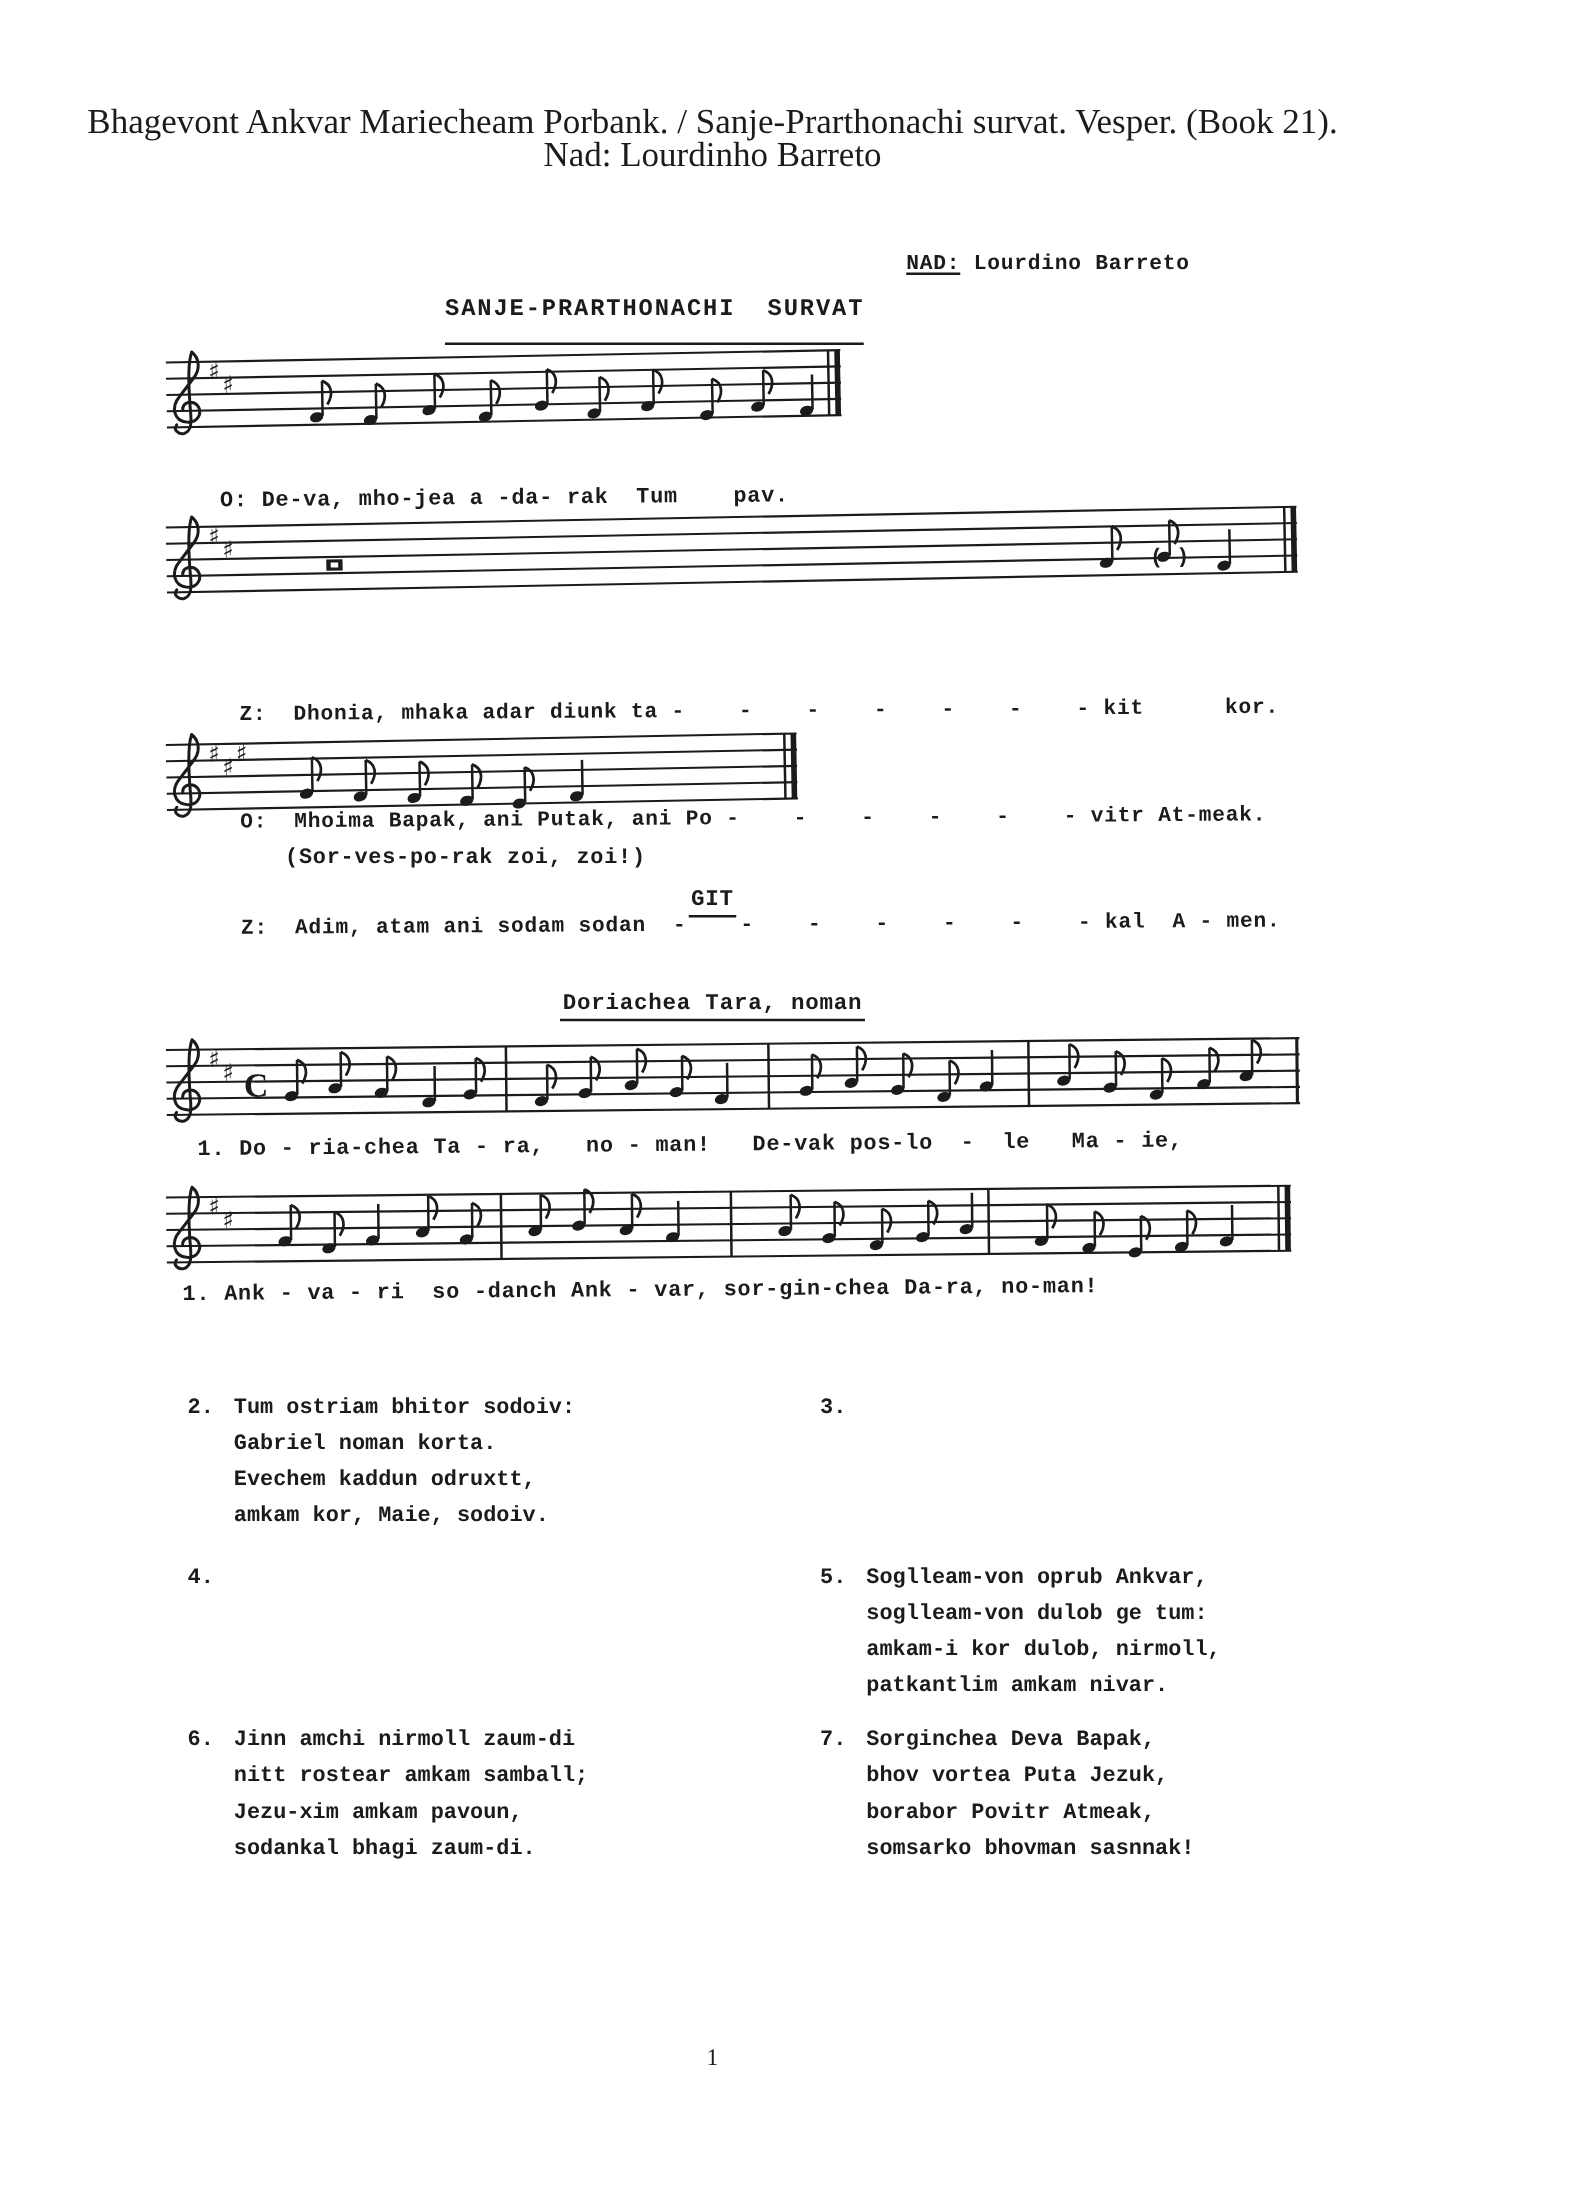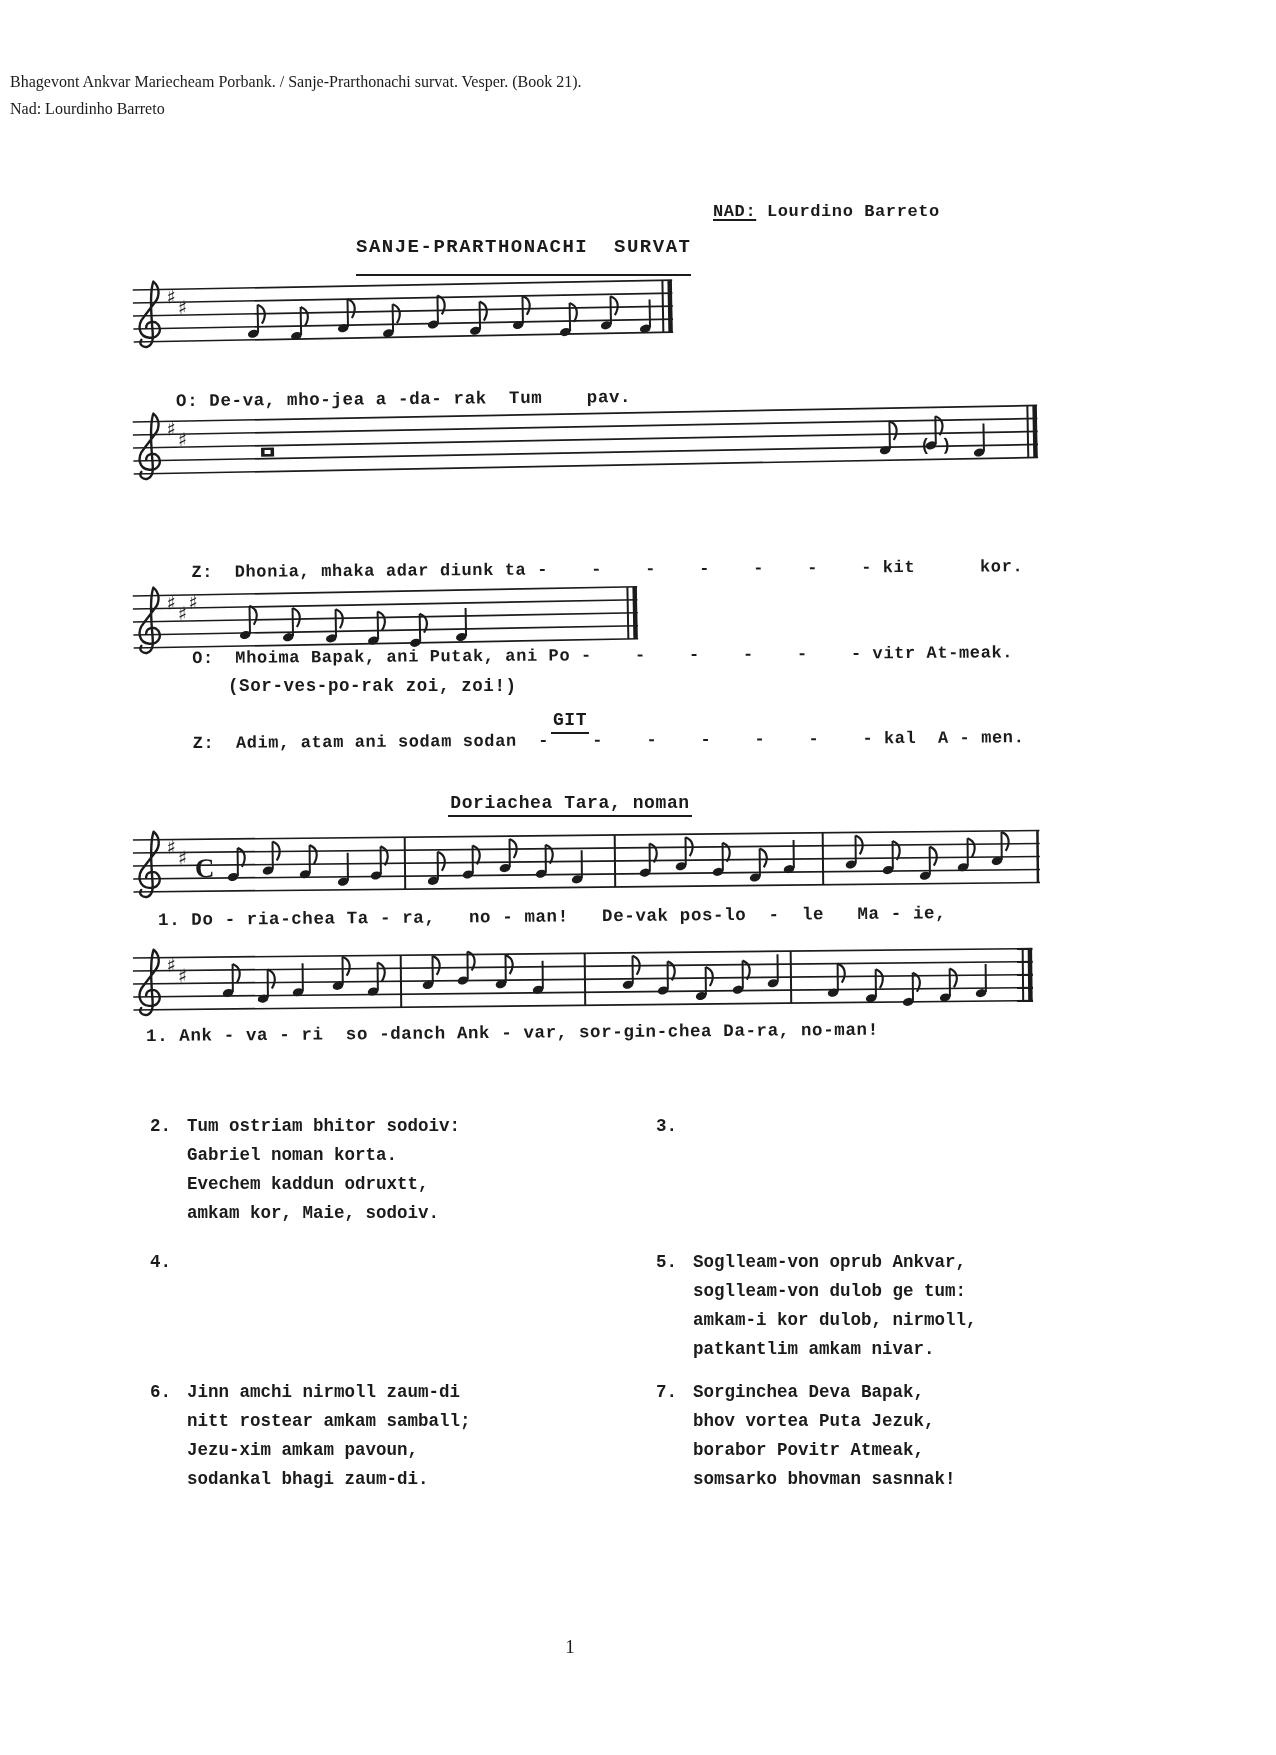--- a/index.html
+++ b/index.html
@@ -4,23 +4,23 @@
 <style>
   html,body{margin:0;padding:0;}
   body{
     width:1276px;height:1755px;position:relative;background:#ffffff;
     color:#1b1b1b;font-family:"Liberation Mono","DejaVu Sans Mono",monospace;
     overflow:hidden;
   }
   .abs{position:absolute;}
   .serif{font-family:"Liberation Serif","DejaVu Serif",serif;font-weight:400;}
   .tw{font-family:"Liberation Mono","DejaVu Sans Mono",monospace;font-weight:700;white-space:pre;letter-spacing:.6px;}
-  .header{top:68px;left:10px;width:1120px;font-size:16px;line-height:27px;}
+  .header{top:84px;left:10px;width:1120px;text-align:center;font-size:28px;line-height:27px;}
   .nadline{top:202px;left:713px;font-size:17px;}
-  .nadline .u{text-decoration:underline;text-decoration-thickness:2px;text-underline-offset:3px;}
+  .nadline .u{text-decoration:underline;text-decoration-thickness:2px;text-underline-offset:3px;margin-left:12px;}
   .title{top:236px;left:356px;font-size:19px;letter-spacing:1.5px;border-bottom:2.5px solid #1b1b1b;padding-bottom:16px;}
   .staff{position:absolute;transform:rotate(-1.05deg);transform-origin:0 50%;}
   .staff.flat{transform:rotate(-0.6deg);}
   .lyr1{top:391px;left:176px;font-size:17.5px;transform:rotate(-0.5deg);transform-origin:0 50%;}
   .chant{top:502px;left:192px;font-size:17px;line-height:28.5px;transform:rotate(-0.4deg);transform-origin:0 50%;}
   .cap{top:676px;left:228px;font-size:17.5px;}
   .centerline{left:10px;width:1120px;text-align:center;font-size:18px;}
   .centerline .u{border-bottom:2.5px solid #1b1b1b;padding:0 2px 2px 2px;display:inline-block;}
   .gl1{top:910px;left:158px;font-size:17.5px;transform:rotate(-0.5deg);transform-origin:0 50%;}
   .gl2{top:1026px;left:146px;font-size:17.5px;transform:rotate(-0.5deg);transform-origin:0 50%;}

